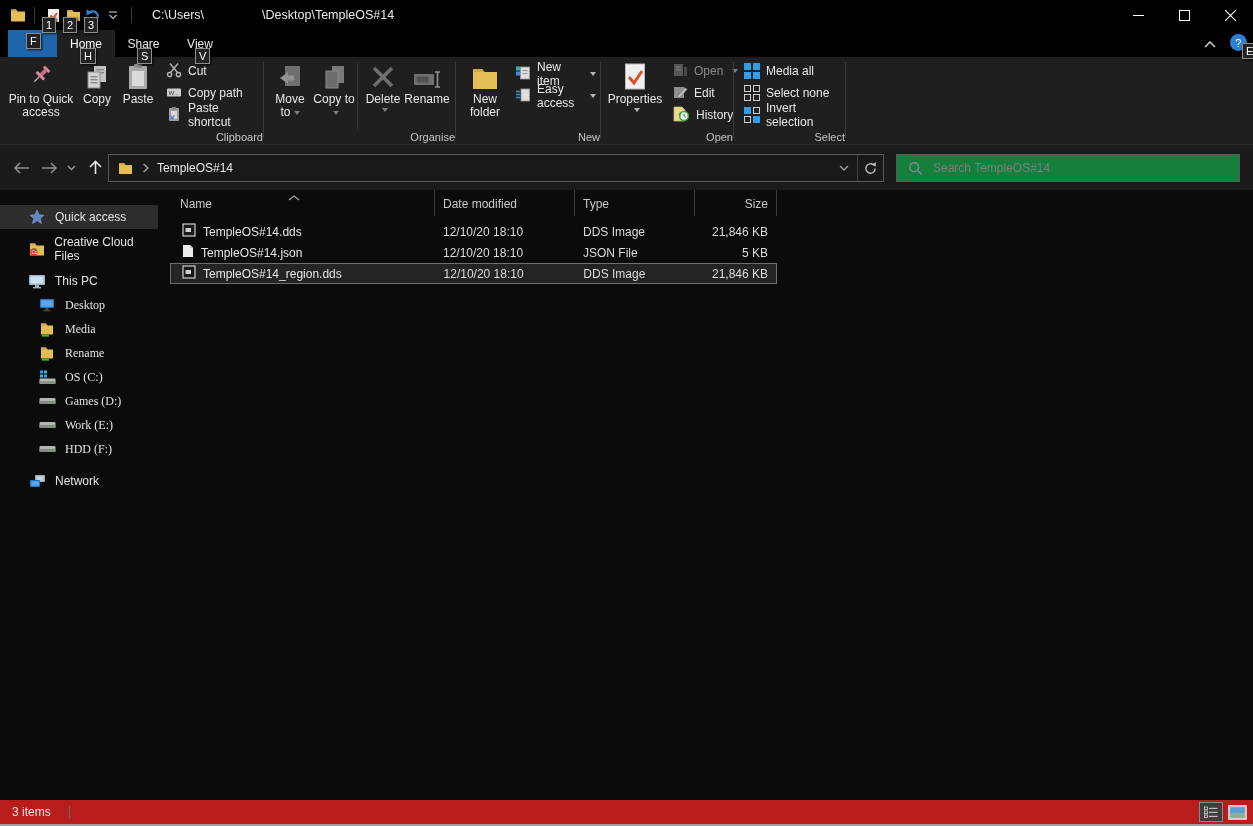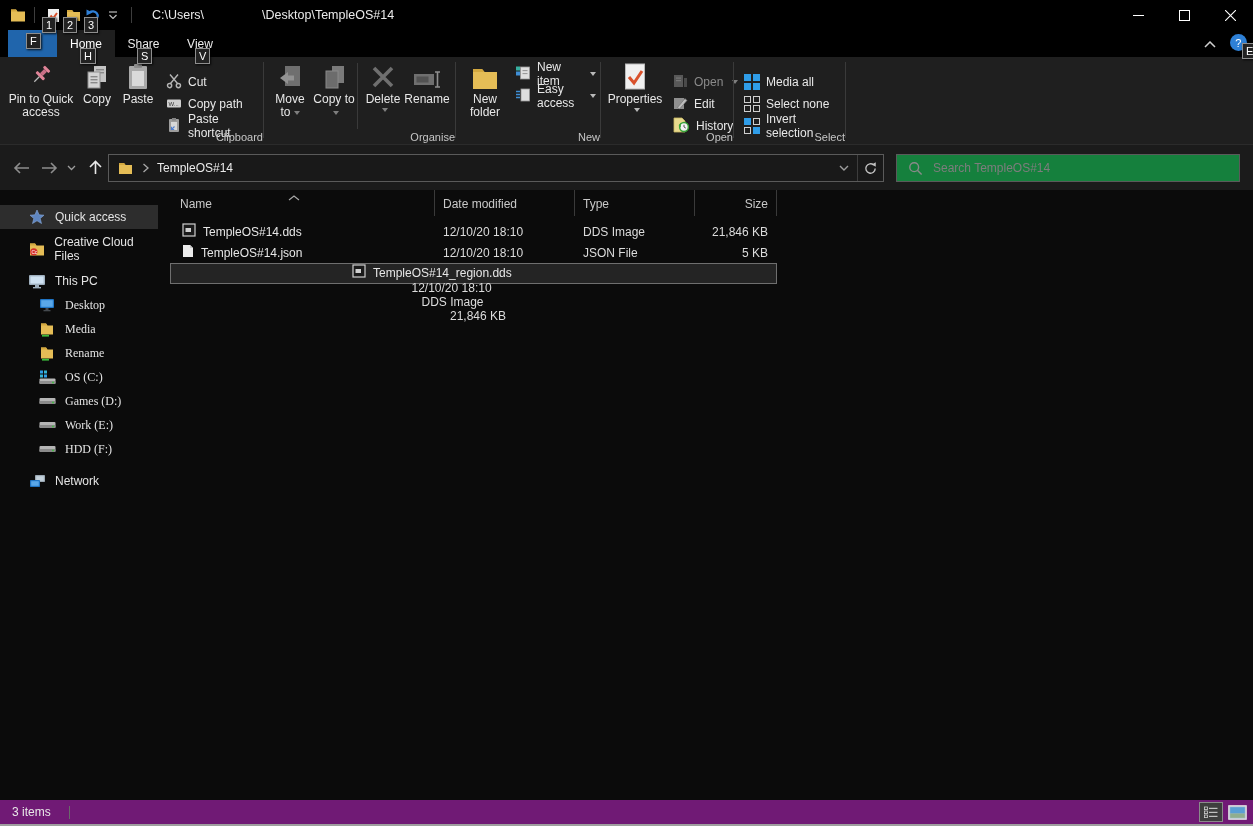--- a/index.html
+++ b/index.html
@@ -40,21 +40,21 @@
   .rgroup { position:absolute; top:0; bottom:0; }
   .g-clip { left:0; width:263px; } .g-org { left:263px; width:192px; }
   .g-new { left:455px; width:145px; } .g-open { left:600px; width:133px; }
   .g-sel { left:733px; width:112px; }
   .glabel { position:absolute; bottom:1px; left:0; right:0; text-align:right; color:#c6c6c6; font-size:11px; }
   .gdiv { position:absolute; top:5px; height:76px; width:1px; background:#3a3a3a; }
   .rbtn { position:absolute; top:3px; display:flex; flex-direction:column; align-items:center; }
   .ricon { height:30px; display:flex; align-items:flex-end; justify-content:center; }
   .rlabel { margin-top:3px; text-align:center; line-height:13px; color:#e8e8e8; }
   .sbtn { display:flex; align-items:center; gap:6px; height:22px; padding:0 4px; color:#e8e8e8; }
-  .sstack { position:absolute; top:14px; }
+  .sstack { position:absolute; top:3px; }
   .dd { display:inline-block; width:0; height:0; border-left:3.5px solid transparent;
         border-right:3.5px solid transparent; border-top:4px solid #b9b9b9; margin-left:3px; vertical-align:middle; }
   .dd.dim { border-top-color:#7e7e7e; }
   .dis { color:#8a8a8a; }
   .selgrid { display:grid; grid-template-columns:7px 7px; grid-template-rows:7px 7px; gap:2px; }
   .bsq { background:#2f9de8; } .wsq { border:1px solid #cfcfcf; }
 
   
   .navband { position:absolute; top:145px; left:0; right:0; height:45px; background:#1b1b1b; }
   .navbtn { position:absolute; top:9px; width:26px; height:27px; display:flex; align-items:center; justify-content:center; }
@@ -78,29 +78,29 @@
   .sitem.selected { background:#2d2d2d; }
   .sgap { height:8px; }
   .sicon { width:18px; display:flex; justify-content:center; }
 
   .fheader { position:absolute; left:170px; top:0; height:26px; display:flex; color:#c9c9c9; }
   .hcell { display:flex; align-items:flex-end; padding-bottom:5px; border-right:1px solid #3a3a3a; position:relative; }
   .hc-name { width:265px; padding-left:10px; } .hc-mod { width:140px; padding-left:8px; }
   .hc-type { width:120px; padding-left:8px; } .hc-size { width:82px; justify-content:flex-end; padding-right:8px; }
   .sortcaret { position:absolute; top:0; left:118px; }
   .frow { position:absolute; left:170px; width:607px; height:21px; display:flex; align-items:center; color:#dcdcdc; }
-  .r1 { top:31px; } .r2 { top:52px; } .r3 { top:73px;flex-direction:column; }
+  .r1 { top:31px; } .r2 { top:52px; } .r3 { top:73px; }
   .frow.selected { background:#242424; border:1px solid #6f6f6f; }
   .fc-name { width:265px; display:flex; align-items:center; padding-left:12px; gap:7px; color:#e6e6e6; }
   .fc-mod { width:140px; padding-left:8px; } .fc-type { width:120px; padding-left:8px; }
   .fc-size { width:81px; text-align:right; padding-right:8px; }
   .frow.selected .fc-name { padding-left:11px; }
 
   
-  .statusbar { position:absolute; left:0; right:0; bottom:2px; height:24px; background:#701a75;
+  .statusbar { position:absolute; left:0; right:0; bottom:2px; height:24px; background:#b91c1c;
                display:flex; align-items:center; }
   .sb-count { margin-left:12px; color:#e8e8e8; }
   .sb-sep { width:1px; height:13px; background:#6a6a6a; margin-left:18px; }
   .viewbtn { position:absolute; top:2px; width:24px; height:20px; display:flex; align-items:center; justify-content:center; }
   .vb-details { right:30px; background:#3e3e3e; border:1px solid #8a8a8a; }
   .vb-thumbs { right:4px; }
   .bottomline { position:absolute; left:0; right:0; bottom:0; height:2px; background:#9f9f9f; }
 </style>
 </head>
 <body>

